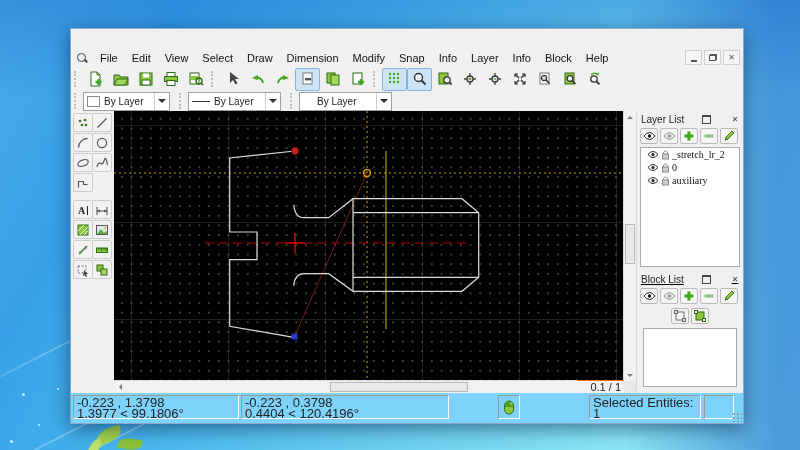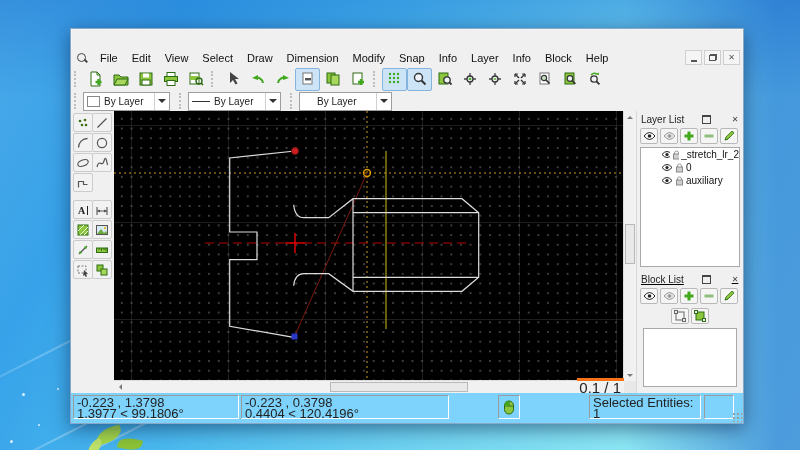--- a/index.html
+++ b/index.html
@@ -72,32 +72,32 @@
   .hscroll-row{position:absolute;left:0;right:12px;bottom:0;height:12px;background:#f1f1f1;display:flex;align-items:center;border-top:1px solid #dcdcdc;}
   .hs-track{flex:1;position:relative;height:100%;}
   .hthumb{position:absolute;left:42%;width:28%;top:1px;bottom:1px;background:#e9e9e9;border:1px solid #b8b8b8;}
   .vthumb{position:absolute;top:42%;height:14%;left:1px;right:1px;background:#e9e9e9;border:1px solid #b8b8b8;}
   .arr{width:12px;height:12px;display:flex;align-items:center;justify-content:center;}
   .arr::after{content:"";border:3.5px solid transparent;}
   .arr.left::after{border-right-color:#7a7a7a;margin-left:-3px;}
   .arr.right::after{border-left-color:#7a7a7a;margin-right:-3px;}
   .arr.up{position:absolute;top:0;left:0;} .arr.up::after{border-bottom-color:#7a7a7a;margin-top:-3px;}
   .arr.down{position:absolute;bottom:0;left:0;} .arr.down::after{border-top-color:#7a7a7a;margin-bottom:-3px;}
-  .corner-label{position:absolute;right:12px;bottom:0;width:44px;height:12px;background:#f1f1f1;border-top:3px solid #f97316;
-    font-size:15px;color:#222;display:flex;align-items:center;justify-content:flex-end;padding-right:3px;}
+  .corner-label{position:absolute;right:12px;bottom:0;width:44px;height:12px;background:#f1f1f1;border-top:1px solid #f97316;
+    font-size:11px;color:#222;display:flex;align-items:center;justify-content:flex-end;padding-right:3px;}
   
   .docks{width:106px;background:#f0f0f0;display:flex;flex-direction:column;border-left:1px solid #d8d8d8;}
   .panel{display:flex;flex-direction:column;}
   .panel-title{height:14px;display:flex;align-items:center;font-size:10px;color:#222;padding:1px 2px 0 4px;}
   .pt-btn{margin-left:auto;width:12px;height:11px;display:flex;align-items:center;justify-content:center;font-size:8px;color:#444;}
   .pt-btn.float::after{content:"";width:7px;height:6px;border:1px solid #444;border-top-width:2px;}
   .panel-toolbar{display:flex;gap:2px;padding:2px 3px;align-items:center;}
   .sbtn{width:16px;height:14px;background:#f5f5f5;border:1px solid #b9b9b9;border-radius:2px;display:flex;align-items:center;justify-content:center;}
   .layer-list{margin:1px 3px 4px 3px;background:#fff;border:1px solid #a9a9a9;flex:1;overflow:hidden;}
-  .layer-row{display:flex;align-items:center;height:13px;font-size:10px;color:#111;gap:2px;padding-left:20px;}
+  .layer-row{display:flex;align-items:center;height:13px;font-size:10px;color:#111;gap:2px;padding-left:6px;font-family:Liberation Serif, serif;}
   .block-box{margin:2px 6px 6px 6px;background:#fff;border:1px solid #a9a9a9;flex:1;}
   .centered-row{justify-content:center;}
   
   .statusbar{position:absolute;left:0;right:0;bottom:0;height:30px;background:#7dd3fc;font-size:13px;color:#222;}
   .scell{position:absolute;top:2px;height:24px;border:1px solid;border-color:#9b9b9b #fdfdfd #fdfdfd #9b9b9b;padding:1px 3px;line-height:11px;box-sizing:border-box;}
   .grip-dots{position:absolute;right:1px;bottom:1px;width:10px;height:10px;
     background:radial-gradient(circle,#9a9a9a 1px,transparent 1.2px);background-size:4px 4px;}
   svg{display:block;}
 </style>
 </head>

